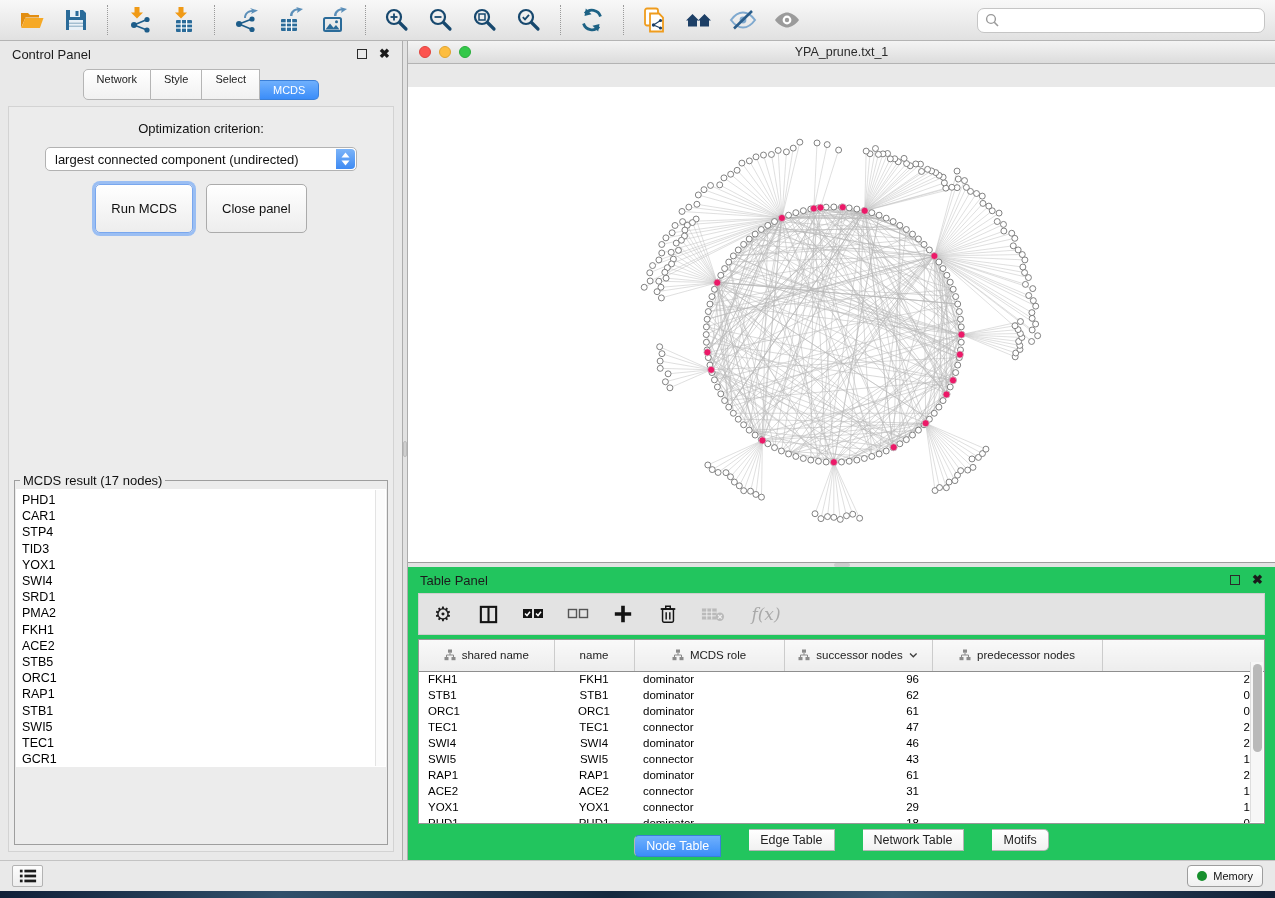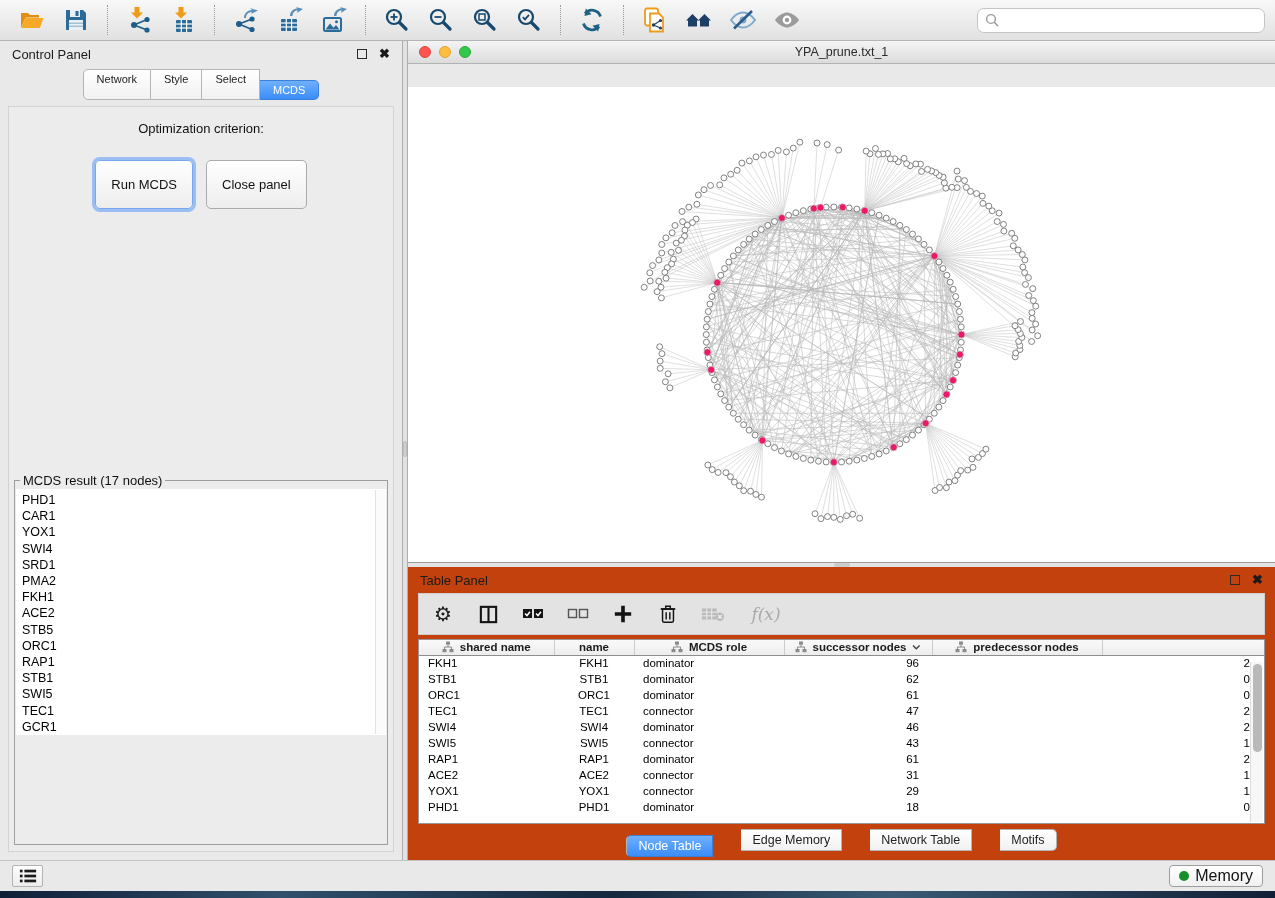--- a/index.html
+++ b/index.html
@@ -67,52 +67,52 @@
   .light.yellow { background:#fdbd3f; border:1px solid #e0a430; }
   .light.green { background:#34c84a; border:1px solid #2aad3c; }
   .net-title { position:absolute; left:0; right:0; text-align:center; font-size:12.5px; color:#2a2a2a; }
   #net-canvas { flex:1; background:#fff; position:relative; min-height:0; }
   #net-canvas svg { position:absolute; inset:0; width:100%; height:100%; }
 
   #h-splitter { height:4px; flex:0 0 4px; background:#e3e3e3; position:relative; }
   #h-splitter .grip { position:absolute; left:50%; top:0; width:16px; height:4px; margin-left:-8px; background:#cccccc; border-radius:2px; }
 
   
-  #table-panel { flex:1; background:#c2410c; display:flex; flex-direction:column; min-height:0; }
+  #table-panel { flex:1; background:#22c55e; display:flex; flex-direction:column; min-height:0; }
   #tp-toolbar { height:42px; flex:0 0 42px; margin:0 10px; background:#e3e3e3; border:1px solid #cecece;
                 display:flex; align-items:center; padding:0 12px; gap:21px; }
   .tpi { width:24px; height:24px; display:flex; align-items:center; justify-content:center; }
   .tpi.disabled { opacity:.45; }
   .gear-char { font-size:20px; color:#1c1c1c; line-height:22px; }
   .fx-text { font-family:"DejaVu Serif",serif; font-style:italic; font-size:17px; color:#a9a9a9; }
 
   #tp-table-wrap { margin:4px 10px 0; background:#fff; border:1px solid #979797; flex:1; position:relative; overflow:hidden; min-height:0; }
   table { border-collapse:collapse; width:100%; table-layout:fixed; }
-  thead th { height:15px; background:linear-gradient(#f9f9f9,#ededed); border-bottom:1px solid #8e8e8e;
-             border-right:1px solid #cccccc; font-weight:bold; }
+  thead th { height:31px; background:linear-gradient(#f9f9f9,#ededed); border-bottom:1px solid #8e8e8e;
+             border-right:1px solid #cccccc; font-weight:normal; }
   thead th:last-child { border-right:none; }
   .th-wrap { display:flex; align-items:center; justify-content:center; gap:6px; font-size:11.5px; color:#1c1c1c; }
   tbody td { height:16px; font-size:11.5px; color:#000; white-space:nowrap; overflow:hidden; }
   td.c-shared, td.c-role { padding-left:9px; text-align:left; }
   td.c-name { text-align:center; }
   td.c-succ { text-align:right; padding-right:13px; }
   td.c-pred { text-align:right; padding-right:14px; }
   .tbl-scroll { position:absolute; top:22px; right:1px; bottom:1px; width:13px; background:#f7f7f7; border-left:1px solid #dedede; }
   .tbl-thumb { position:absolute; top:2px; left:2px; width:9px; height:88px; background:#b9b9b9; border-radius:5px; }
 
   #tp-tabs { height:28px; flex:0 0 28px; display:flex; justify-content:center; align-items:center;gap:28px; }
   #tp-tabs .seg { font-size:12.5px; padding:3px 11px; }
 
   
   #statusbar { height:31px; flex:0 0 31px; border-top:1px solid #c3c3c3; background:#e9e9e9;
                display:flex; align-items:center; padding:0 12px; }
   .sq-btn { width:31px; height:22px; border:1px solid #b3b3b3; background:linear-gradient(#fdfdfd,#ededed);
             border-radius:2px; display:flex; align-items:center; justify-content:center; }
   #memory-btn { margin-left:auto; height:22px; padding:0 9px; border:1px solid #9d9d9d; border-radius:4px;
-                background:linear-gradient(#ffffff,#f0f0f0); display:flex; align-items:center; gap:6px; font-size:16px; color:#111; }
+                background:linear-gradient(#ffffff,#f0f0f0); display:flex; align-items:center; gap:6px; font-size:11px; color:#111; }
   .mem-dot { width:10px; height:10px; border-radius:50%; background:#168f2c; }
 
   #wallpaper { height:7px; flex:0 0 7px; background:linear-gradient(90deg,#101f38,#31506b 22%,#15293f 48%,#3a5a74 70%,#122串037 100%); }
   
   #wallpaper { background:#22374f; background-image:linear-gradient(90deg,#101f38,#31506b 22%,#15293f 48%,#3a5a74 70%,#122037 100%); }
 </style>
 </head>
 <body>
 
 <div id="app">
@@ -296,29 +296,42 @@
         <span class="close-glyph">✖</span>
       </div>
       <div class="seg-tabs">
           <div class="seg">Network</div>
           <div class="seg">Style</div>
           <div class="seg">Select</div>
           <div class="seg seg-active">MCDS</div>
         </div>
       <div id="cp-content">
         <div class="opt-label">Optimization criterion:</div>
+        <div class="dropdown">
+          <span>largest connected component (undirected)</span>
+          <span class="dd-stepper">
+            <svg width="9" height="6" viewBox="0 0 9 6">
+                <path d="M0.5 5.5L4.5 0.5L8.5 5.5z" fill="#fff"></path>
+              </svg>
+            <svg width="9" height="6" viewBox="0 0 9 6" style="margin-top:2px">
+                <path d="M0.5 0.5L4.5 5.5L8.5 0.5z" fill="#fff"></path>
+              </svg>
+          </span>
+        </div>
         <div class="btn-row">
           <button class="mac-btn focus">Run MCDS</button>
           <button class="mac-btn">Close panel</button>
         </div>
         <fieldset class="result-fieldset">
           <legend>MCDS result (17 nodes)</legend>
           <div class="listbox">
             <div class="list-item">PHD1</div>
               <div class="list-item">CAR1</div>
+              <div class="list-item">STP4</div>
+              <div class="list-item">TID3</div>
               <div class="list-item">YOX1</div>
               <div class="list-item">SWI4</div>
               <div class="list-item">SRD1</div>
               <div class="list-item">PMA2</div>
               <div class="list-item">FKH1</div>
               <div class="list-item">ACE2</div>
               <div class="list-item">STB5</div>
               <div class="list-item">ORC1</div>
               <div class="list-item">RAP1</div>
               <div class="list-item">STB1</div>
@@ -1316,21 +1329,21 @@
                   <td class="c-pred" colspan="2">0</td>
                 </tr>
               </tbody>
           </table>
           <div class="tbl-scroll">
               <div class="tbl-thumb"></div>
             </div>
         </div>
         <div id="tp-tabs" class="seg-tabs">
             <div class="seg seg-active">Node Table</div>
-            <div class="seg">Edge Memory</div>
+            <div class="seg">Edge Table</div>
             <div class="seg">Network Table</div>
             <div class="seg">Motifs</div>
           </div>
       </div>
     </div>
   </div>
 
   <div id="statusbar">
     <span class="sq-btn">
       <svg width="20" height="18" viewBox="0 0 22 20">

